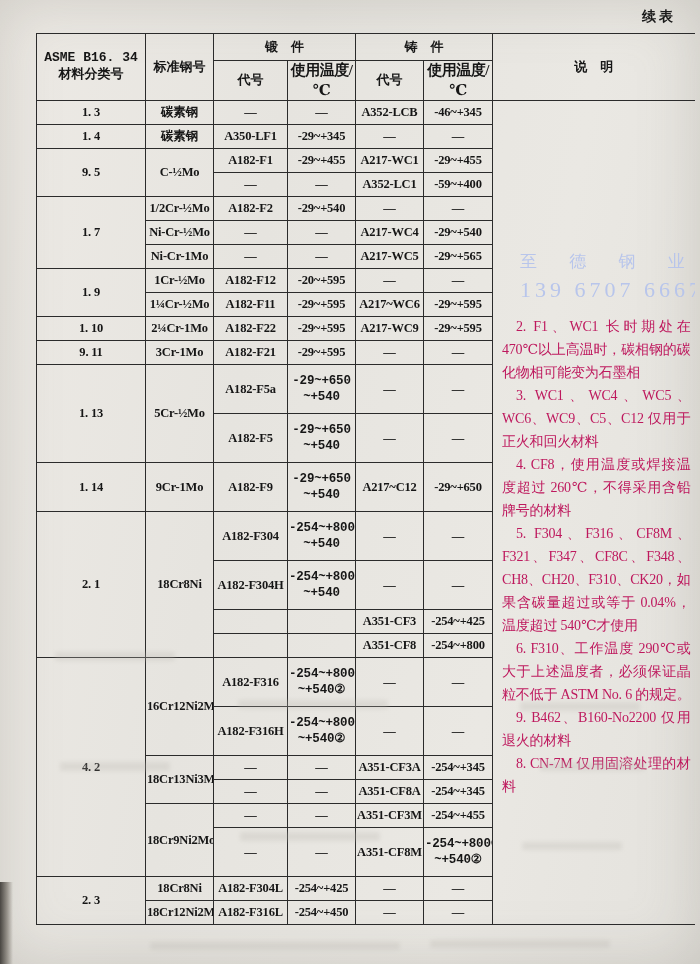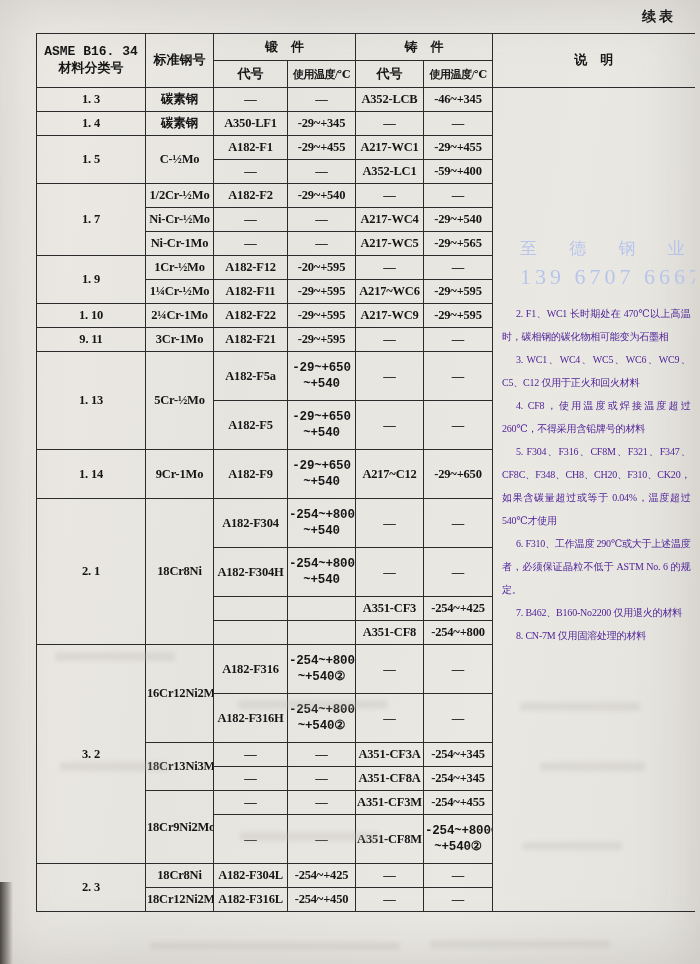--- a/index.html
+++ b/index.html
@@ -21,32 +21,32 @@
     position:absolute;left:36px;top:33px;width:658px;
     border-collapse:collapse;table-layout:fixed;color:#161616;
   }
   .main th,.main td{
     border:1.5px solid #2b2b2b;
     padding:0 1px;text-align:center;vertical-align:middle;
     font-weight:bold;font-size:12.5px;letter-spacing:-0.2px;line-height:1.3;
     overflow:hidden;
   }
   .main th{font-size:13px;letter-spacing:0;}
-  th.hsmall{font-size:11px;letter-spacing:-0.5px;}
+  th.hsmall{font-size:15px;letter-spacing:-0.5px;}
   .pre{white-space:pre-line;font-family:Liberation Mono, monospace;}
   .no-right{border-right:none !important;margin-left:23px;}
   td.notes-cell{
     vertical-align:top;text-align:left;font-weight:normal;
     padding:0 4px 0 9px;
   }
   .watermark{margin-top:150px;margin-left:18px;color:#b6c4ec;opacity:.95;}
   .watermark .wl1{font-size:17px;letter-spacing:14px;white-space:nowrap;}
   .watermark .wl2{font-size:22px;letter-spacing:4px;margin-top:3px;white-space:nowrap;}
   .note{
-    margin:0;font-size:10px;line-height:23px;color:#4c1d95;
+    margin:0;font-size:14px;line-height:23px;color:#be185d;
     text-indent:14px;text-align:justify;
   }
   .note:first-of-type{margin-top:10px;}
   .ghost{
     position:absolute;background:#b9b6af;border-radius:3px;
     filter:blur(2px);opacity:.28;transform:scaleX(-1);
   }
   .spine{
     position:absolute;left:0;top:882px;width:13px;height:82px;
     background:linear-gradient(90deg,#2f2c28 0%,#8a857d 55%,rgba(160,155,147,0) 100%);
@@ -97,34 +97,34 @@
       <td rowspan="26" class="no-right notes-cell">
         <div class="watermark">
           <div class="wl1">至 德 钢 业</div>
           <div class="wl2">139 6707 6667</div>
         </div>
         <p class="note">2. F1、WC1 长时期处在 470℃以上高温时，碳相钢的碳化物相可能变为石墨相</p>
         <p class="note">3. WC1、WC4、WC5、WC6、WC9、C5、C12 仅用于正火和回火材料</p>
         <p class="note">4. CF8，使用温度或焊接温度超过 260℃，不得采用含铅牌号的材料</p>
         <p class="note">5. F304、F316、CF8M、F321、F347、CF8C、F348、CH8、CH20、F310、CK20，如果含碳量超过或等于 0.04%，温度超过 540℃才使用</p>
         <p class="note">6. F310、工作温度 290℃或大于上述温度者，必须保证晶粒不低于 ASTM No. 6 的规定。</p>
-        <p class="note">7. B462、B160-No2200 仅用退火的材料</p>
+        <p class="note">9. B462、B160-No2200 仅用退火的材料</p>
         <p class="note">8. CN-7M 仅用固溶处理的材料</p>
       </td>
     </tr>
     <tr style="height:24px">
       <td>1. 4</td>
       <td>碳素钢</td>
       <td>A350-LF1</td>
       <td>-29~+345</td>
       <td>—</td>
       <td>—</td>
     </tr>
     <tr style="height:24px">
-      <td rowspan="2">1. 5</td>
+      <td rowspan="2">9. 5</td>
       <td rowspan="2">C-½Mo</td>
       <td>A182-F1</td>
       <td>-29~+455</td>
       <td>A217-WC1</td>
       <td>-29~+455</td>
     </tr>
     <tr style="height:24px">
       <td>—</td>
       <td>—</td>
       <td>A352-LC1</td>
@@ -230,21 +230,21 @@
       <td>A351-CF3</td>
       <td>-254~+425</td>
     </tr>
     <tr style="height:24px">
       <td></td>
       <td></td>
       <td>A351-CF8</td>
       <td>-254~+800</td>
     </tr>
     <tr style="height:49px">
-      <td rowspan="6">3. 2</td>
+      <td rowspan="6">4. 2</td>
       <td rowspan="2">16Cr12Ni2Mo</td>
       <td>A182-F316</td>
       <td class="pre">-254~+800①
 ~+540②</td>
       <td>—</td>
       <td>—</td>
     </tr>
     <tr style="height:49px">
       <td>A182-F316H</td>
       <td class="pre">-254~+800①

